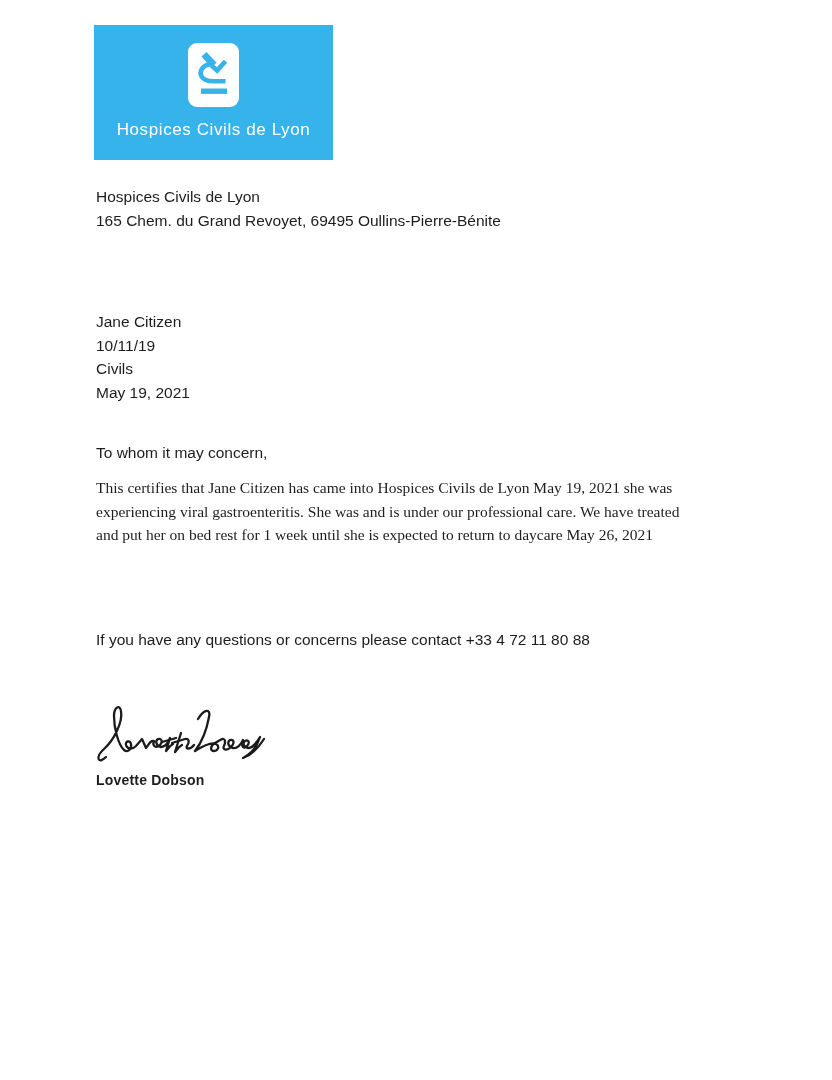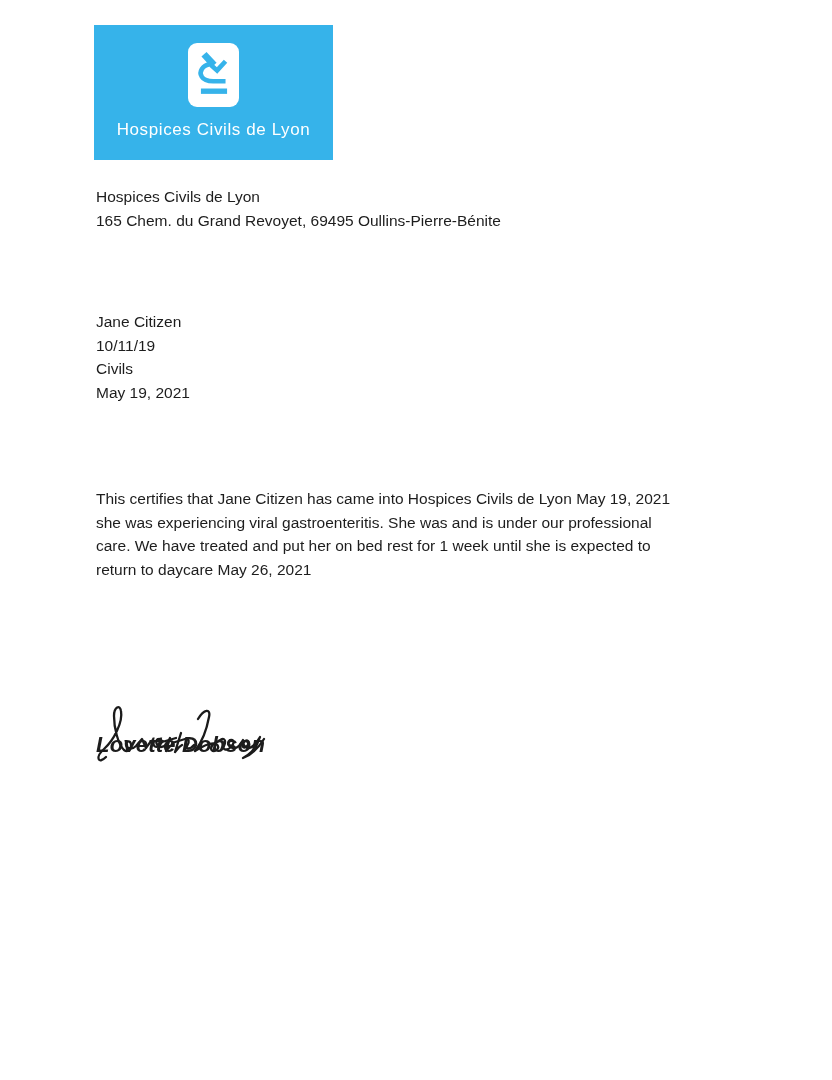--- a/index.html
+++ b/index.html
@@ -48,37 +48,36 @@
   }
   .text-block {
     position: absolute;
     left: 96px;
     font-size: 15.5px;
     line-height: 23.5px;
   }
   .header-block   { top: 185px; }
   .patient-block  { top: 310px; }
   .salutation     { top: 441px; }
-  .body-paragraph { top: 487px; width: 585px; }
+  .body-paragraph { top: 476px; width: 585px; font-family: Liberation Serif, serif; }
   .contact-line   { top: 628px; }
   .signature-wrap {
     position: absolute;
     left: 94px;
     top: 700px;
     width: 172px;
     height: 66px;
   }
   .printed-name {
     position: absolute;
     left: 96px;
-    top: 732px;
-    font-size: 22px;
+    top: 772px;
+    font-size: 14px;
     font-weight: 700;
     letter-spacing: 0.2px;
-    font-style: italic;
   }
   .sig-stroke {
     fill: none;
     stroke: #1b1b1b;
     stroke-width: 2.3;
     stroke-linecap: round;
     stroke-linejoin: round;
   }
   .scope-stroke {
     fill: none;
@@ -110,23 +109,25 @@
     <div>165 Chem. du Grand Revoyet, 69495 Oullins-Pierre-Bénite</div>
   </div>
 
   <div class="text-block patient-block">
     <div>Jane Citizen</div>
     <div>10/11/19</div>
     <div>Civils</div>
     <div>May 19, 2021</div>
   </div>
 
+  <div class="text-block salutation">To whom it may concern,</div>
 
   <div class="text-block body-paragraph">This certifies that Jane Citizen has came into Hospices Civils de Lyon May 19, 2021 she was experiencing viral gastroenteritis. She was and is under our professional care. We have treated and put her on bed rest for 1 week until she is expected to return to daycare May 26, 2021</div>
 
+  <div class="text-block contact-line">If you have any questions or concerns please contact +33 4 72 11 80 88</div>
 
   <div class="signature-wrap">
     <svg width="172" height="66" viewBox="0 0 172 66" xmlns="http://www.w3.org/2000/svg">
       <path class="sig-stroke" d="M12 57 C 4 65, 1 57, 10 49 C 20 40, 29 22, 27 11 C 26 4, 20 7, 20 16 C 20 28, 24 44, 30 50 C 34 53, 38 49, 37 44 C 36 40, 31 41, 32 45 C 33 49, 38 50, 42 46 L 48 39 L 52 48 C 55 44, 57 40, 60 41 C 58 46, 62 49, 66 45 C 69 42, 68 38, 64 39 C 61 41, 62 46, 67 47 C 71 47, 74 43, 76 38 L 72 51 C 74 48, 77 45, 79 44"></path>
       <path class="sig-stroke" d="M68 42 L 82 38"></path>
       <path class="sig-stroke" d="M87 33 L 81 52 C 83 49, 86 46, 88 45"></path>
       <path class="sig-stroke" d="M78 43 L 91 39 C 95 38, 96 42, 93 46 C 91 49, 96 50, 100 45"></path>
       <path class="sig-stroke" d="M104 19 C 110 9, 117 8, 115 17 C 113 28, 108 42, 101 51 C 109 46, 118 42, 122 44 C 126 46, 124 51, 120 51 C 116 51, 116 46, 121 43 L 128 39 C 131 38, 132 42, 130 46 C 128 50, 133 51, 137 47 C 141 43, 140 39, 136 40 C 133 42, 134 47, 139 48 C 144 49, 147 44, 149 40 C 147 46, 149 50, 153 46 C 156 43, 155 39, 151 41 C 148 43, 150 48, 155 48 C 160 47, 163 42, 166 37 C 163 47, 157 54, 149 58 C 157 55, 165 47, 170 39"></path>
     </svg>
   </div>

